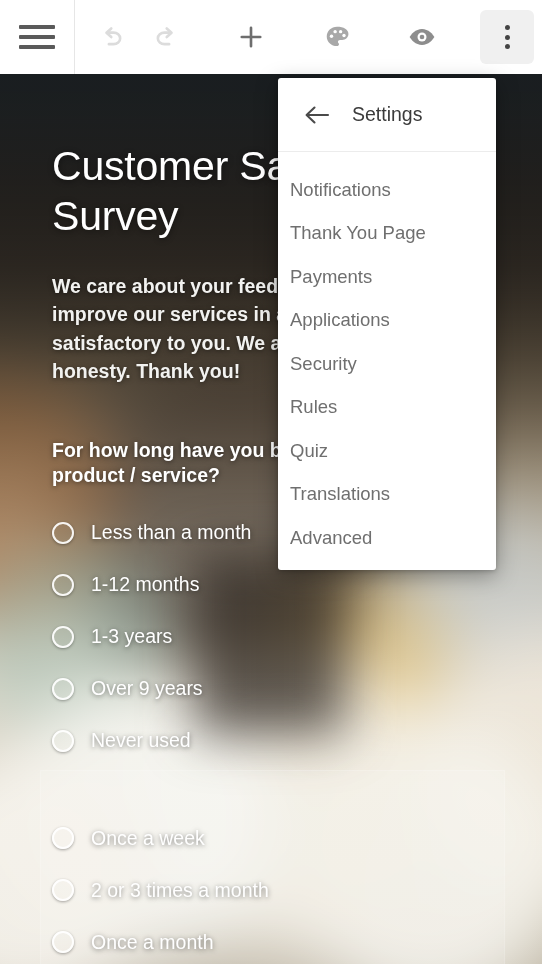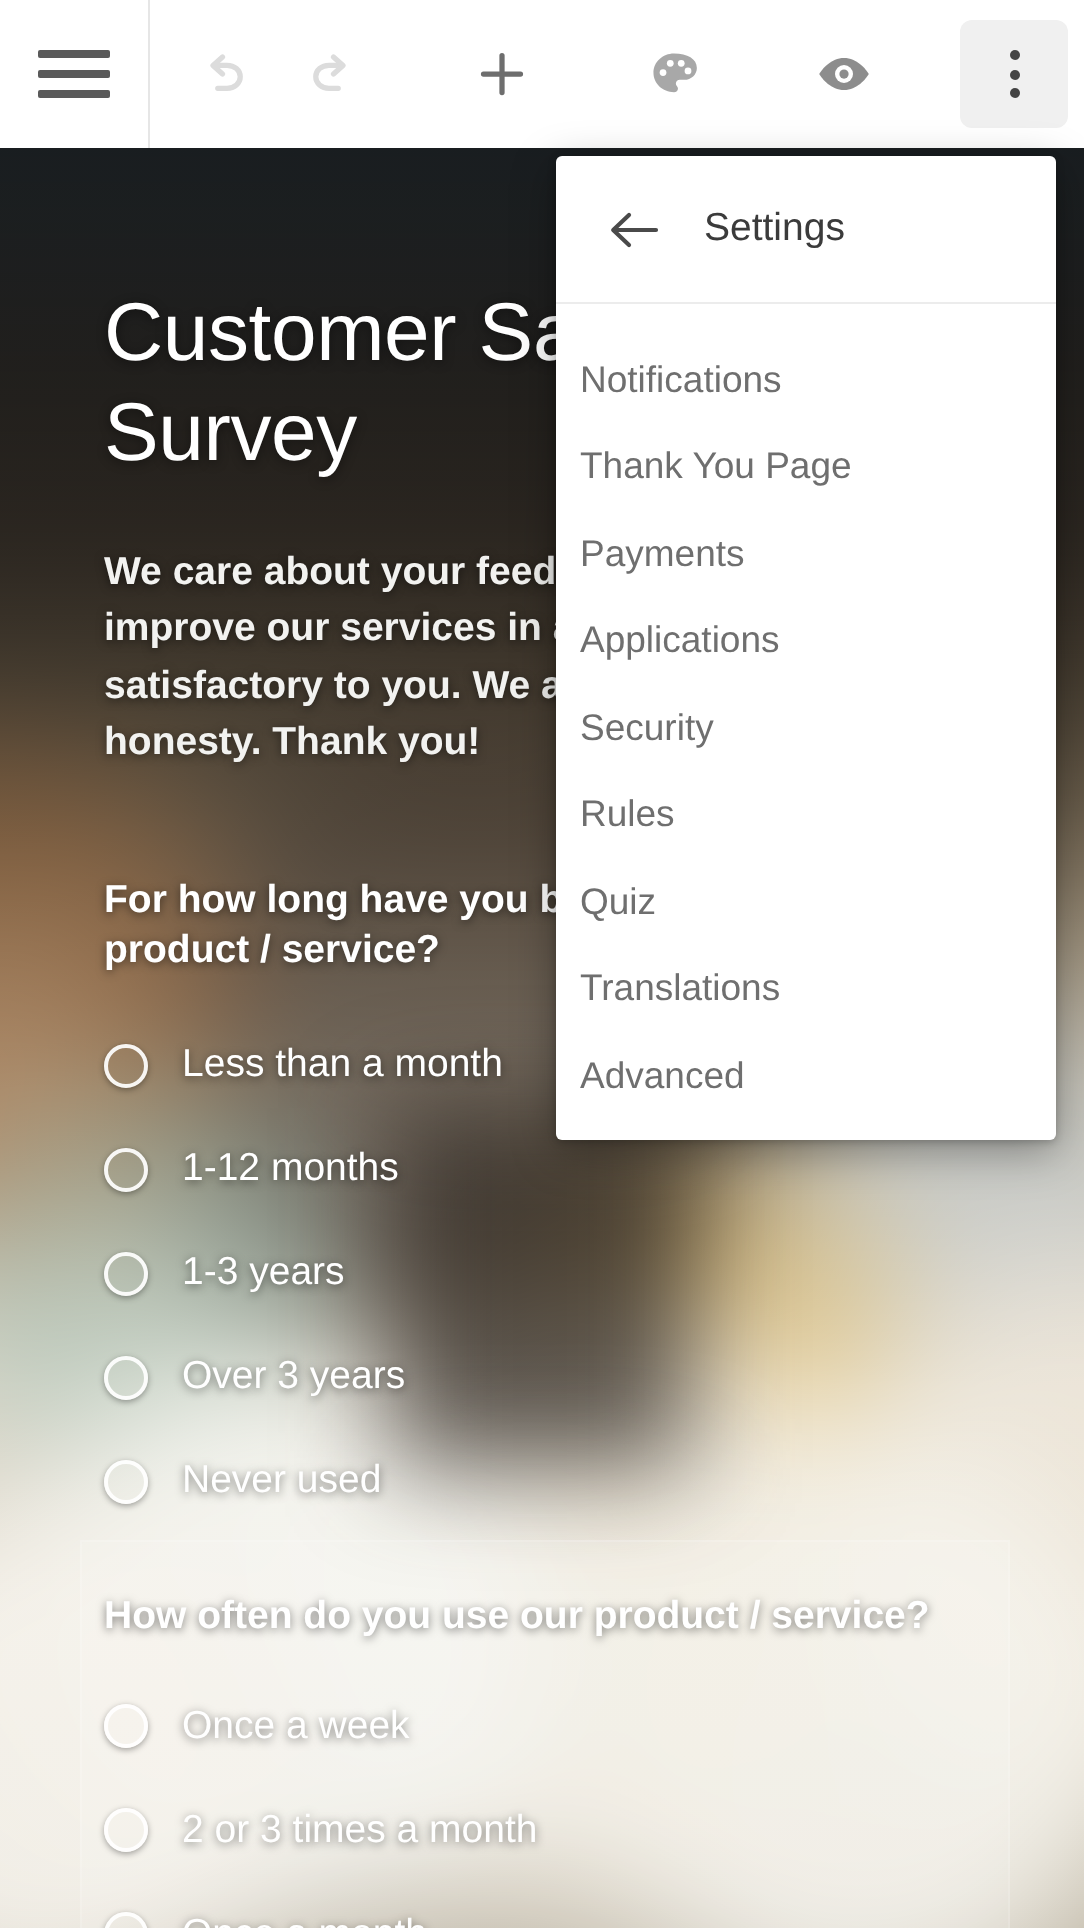--- a/index.html
+++ b/index.html
@@ -234,21 +234,21 @@
     position: absolute;
     left: 52px; top: 722px;
     width: 450px;
   }
   .q2 .opt-list { margin-top: 16px; }
 
   
   .settings-panel {
     position: absolute;
     left: 278px; top: 78px;
-    width: 250px;
+    width: 218px;
     height: 492px;
     background: #ffffff;
     border-radius: 3px;
     box-shadow: 0 6px 22px rgba(0,0,0,0.34), 0 1px 4px rgba(0,0,0,0.22);
     z-index: 60;
     overflow: hidden;
   }
   .sp-header {
     height: 74px;
     display: flex;
@@ -306,32 +306,31 @@
         <div class="opt">
           <span class="radio"></span>
           <span class="opt-label">1-12 months</span>
         </div>
         <div class="opt">
           <span class="radio"></span>
           <span class="opt-label">1-3 years</span>
         </div>
         <div class="opt">
           <span class="radio"></span>
-          <span class="opt-label">Over 3 years</span>
+          <span class="opt-label">Over 9 years</span>
         </div>
         <div class="opt">
           <span class="radio"></span>
           <span class="opt-label">Never used</span>
         </div>
       </div>
     </div>
 
     <div class="q2-card"></div>
     <div class="q2">
-      <div class="q-label">How often do you use our product / service?</div>
       <div class="opt-list">
         <div class="opt">
           <span class="radio"></span>
           <span class="opt-label">Once a week</span>
         </div>
         <div class="opt">
           <span class="radio"></span>
           <span class="opt-label">2 or 3 times a month</span>
         </div>
         <div class="opt">

